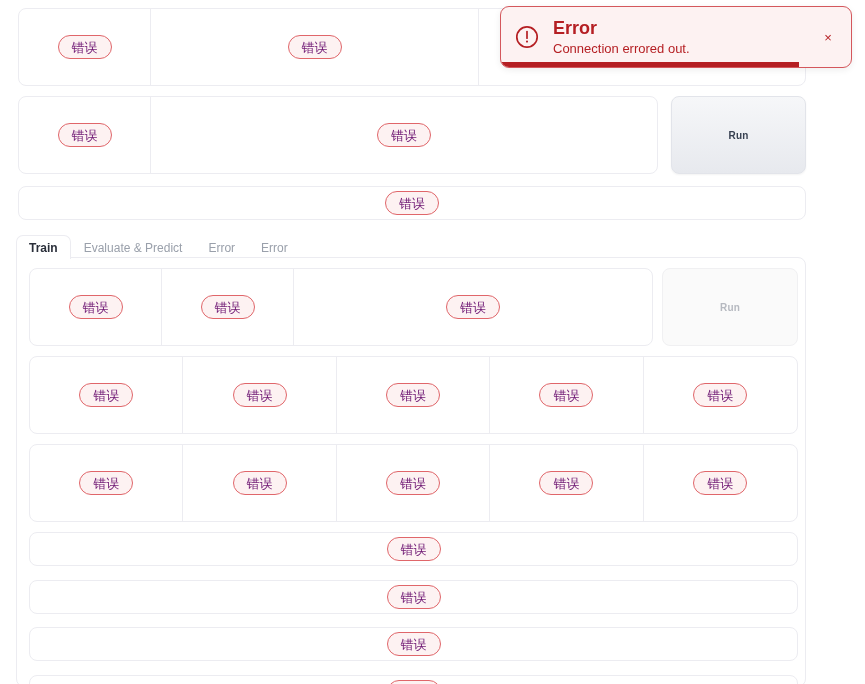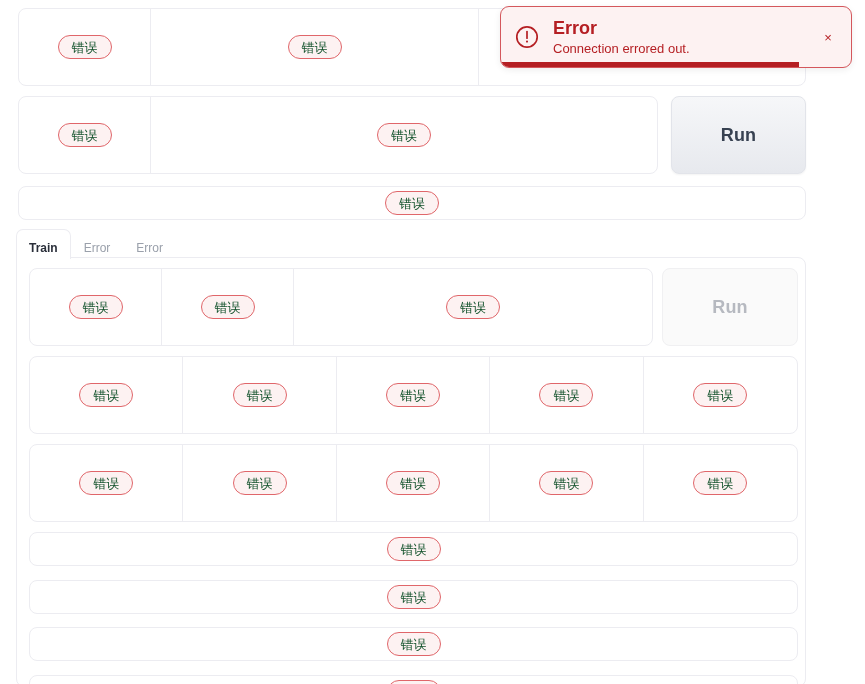--- a/index.html
+++ b/index.html
@@ -34,36 +34,36 @@
   
   .err-badge {
     display: inline-flex;
     align-items: center;
     justify-content: center;
     height: 24px;
     padding: 0 13px;
     border: 1px solid #e0666a;
     border-radius: 999px;
     background: #fdf2f2;
-    color: #14532d;
+    color: #701a75;
     font-size: 13px;
     line-height: 1;
     font-weight: 400;
     white-space: nowrap;
     font-family: "DejaVu Sans", "Liberation Sans", sans-serif;
   }
 
   
   .run-btn {
     position: absolute;
     display: flex;
     align-items: center;
     justify-content: center;
     border-radius: 8px;
-    font-size: 18px;
+    font-size: 10px;
     font-weight: bold;
     letter-spacing: .2px;
   }
   .run-btn.enabled {
     background: linear-gradient(180deg,#f6f7f9 0%,#e7e9ee 100%);
     border: 1px solid #e2e4ea;
     color: #374151;
     box-shadow: 0 1px 2px rgba(0,0,0,.05);
   }
   .run-btn.disabled {
@@ -76,21 +76,21 @@
   #tabs-wrap { position: absolute; left: 16px; top: 232px; width: 790px; }
   .tabbar {
     display: flex;
     align-items: flex-end;
     height: 26px;
     position: relative;
     z-index: 3;
   }
   .tab {
     font-size: 12px;
-    padding: 12px 12px 5px 12px;
+    padding: 6px 12px 5px 12px;
     color: #9aa0ab;
     line-height: 1;
     border: 1px solid transparent;
     border-bottom: none;
     border-radius: 7px 7px 0 0;
     white-space: nowrap;
     position: relative;
     top: 1px;
   }
   .tab.active {
@@ -181,20 +181,23 @@
   <div class="panel" style="left:18px; top:186px; width:788px; height:34px;">
     <div class="cell" style="flex:1 1 auto;">
       <span class="err-badge">错误</span>
     </div>
   </div>
 
   <div id="tabs-wrap">
     <div class="tabbar">
       <div class="tab active">
         <span>Train</span>
+      </div>
+      <div class="tab">
+        <span>Evaluate &amp; Predict</span>
       </div>
       <div class="tab">
         <span>Error</span>
       </div>
       <div class="tab">
         <span>Error</span>
       </div>
     </div>
   </div>
 

